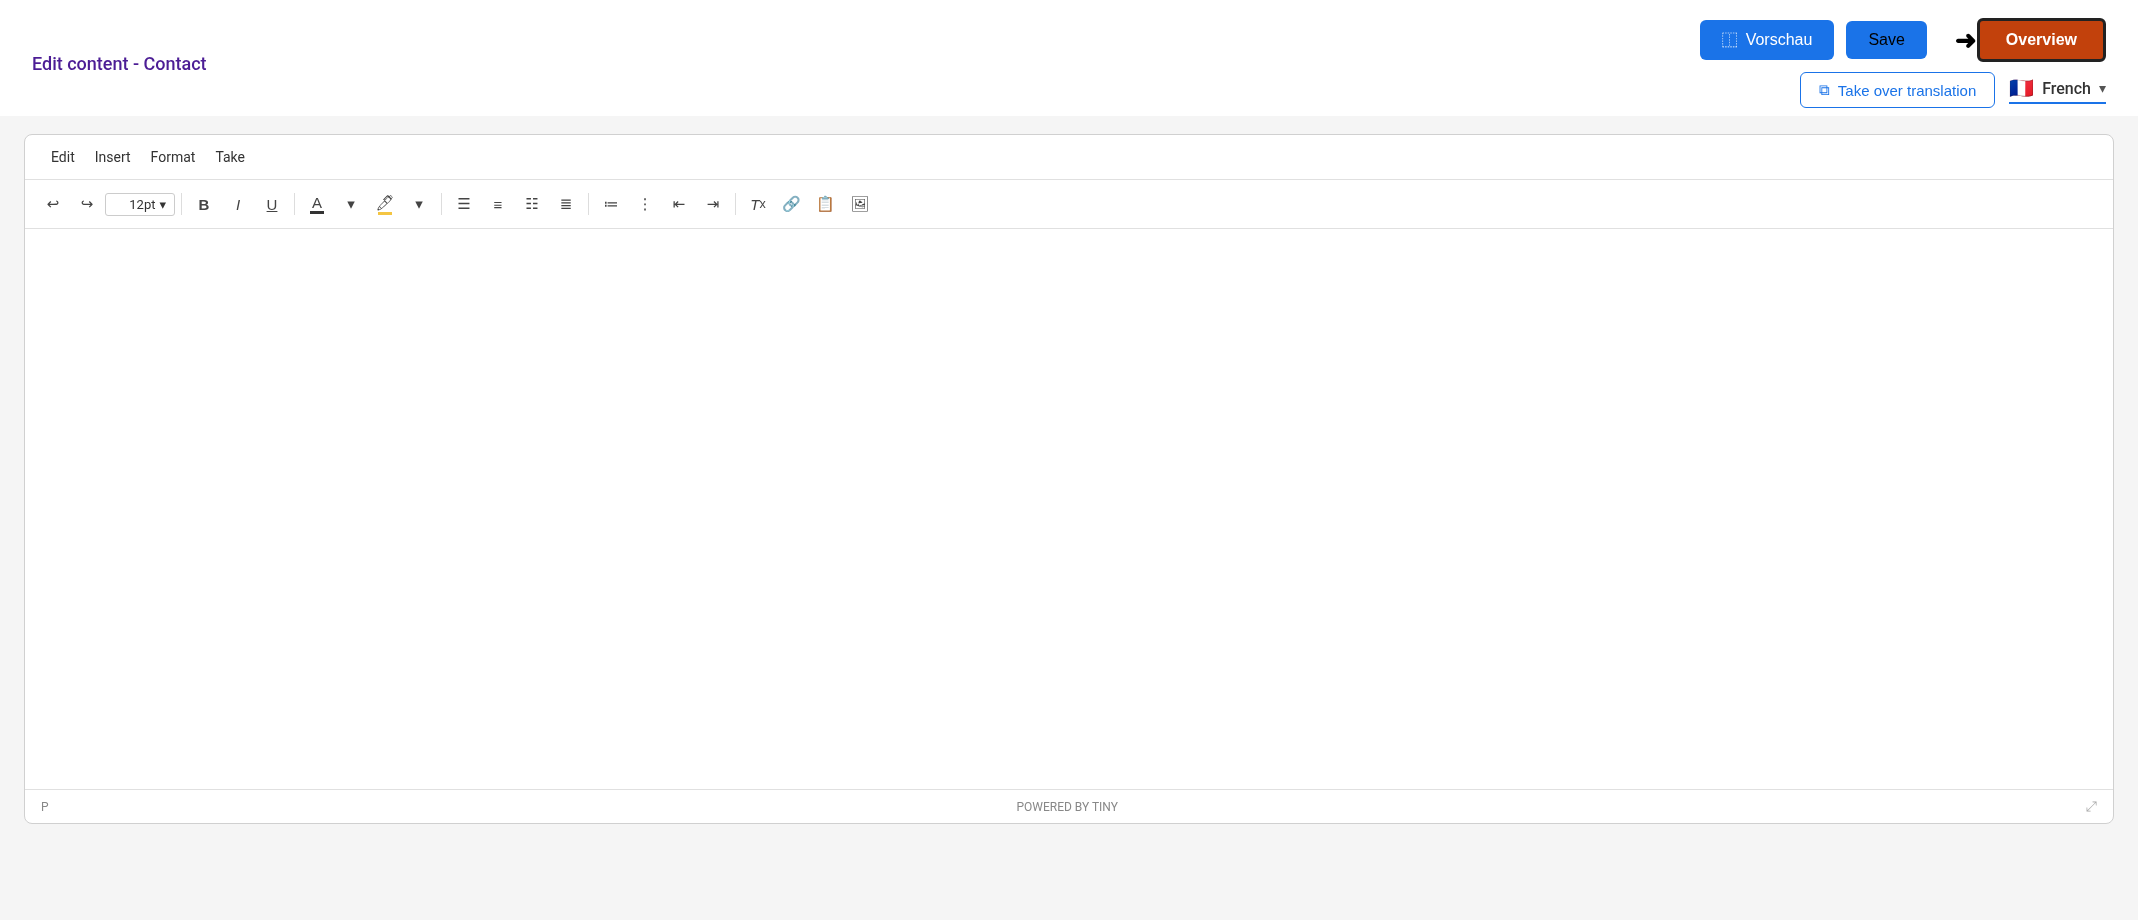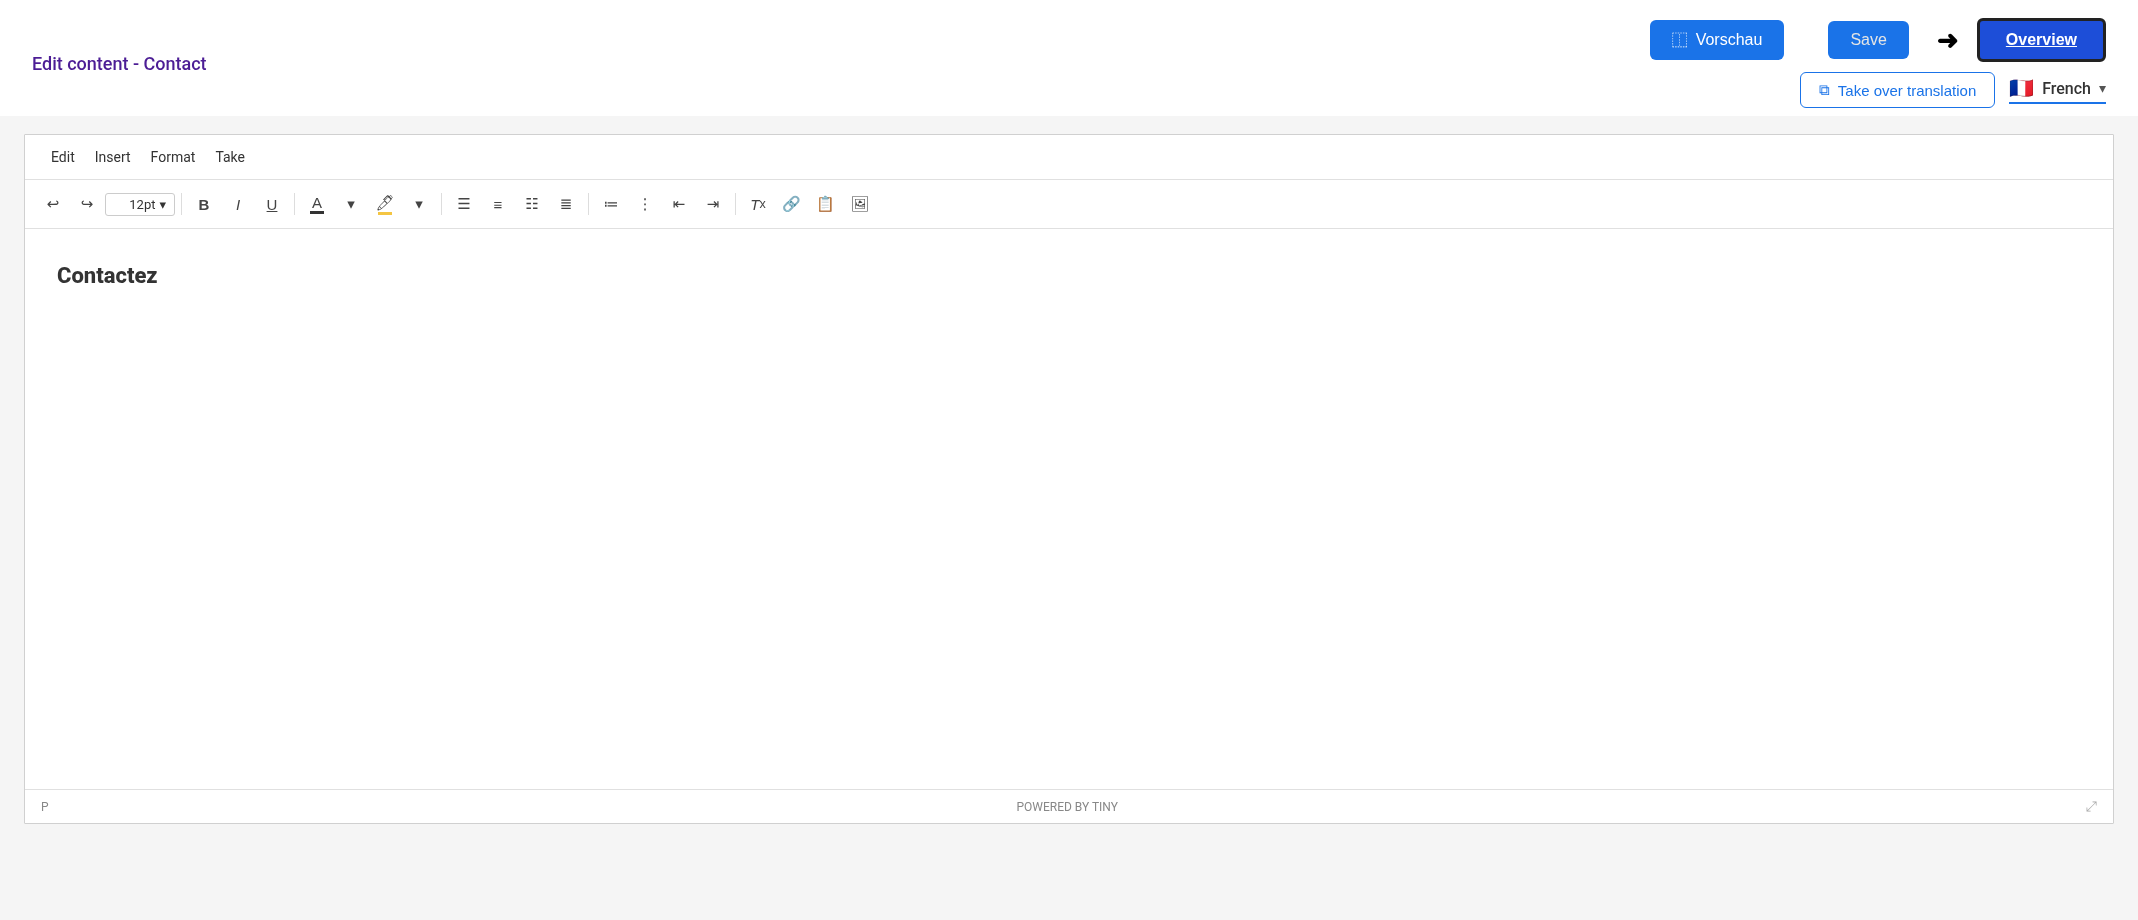--- a/index.html
+++ b/index.html
@@ -49,44 +49,42 @@
       font-size: 16px;
       font-weight: 500;
       cursor: pointer;
     }
 
     .btn-save {
       display: flex;
       align-items: center;
       gap: 8px;
       background: #1a73e8;
-      color: #e5e5e5;
+      color: #000000;
       border: none;
       border-radius: 6px;
       padding: 10px 22px;
       font-size: 16px;
       font-weight: 500;
       cursor: pointer;
       position: relative;
-      margin-left: 32px;
     }
 
     .btn-overview {
       display: flex;
       align-items: center;
-      background: #1d4ed8;
+      background: #c2410c;
       color: #fff;
       border: 3px solid #222;
       border-radius: 6px;
       padding: 10px 26px;
       font-size: 16px;
       font-weight: 600;
       cursor: pointer;
-      margin-left: 56px;
-      text-decoration: underline;
+      margin-left: 38px;
     }
 
     .top-right-row2 {
       display: flex;
       align-items: center;
       gap: 14px;
     }
 
     .btn-take-over {
       display: flex;
@@ -119,21 +117,21 @@
 
     .chevron-icon {
       font-size: 14px;
       color: #555;
     }
 
     .editor-container {
       margin: 18px 24px;
       background: #fff;
       border: 1px solid #d0d0d0;
-      border-radius: 1px;
+      border-radius: 8px;
       overflow: hidden;
     }
 
     .menu-bar {
       display: flex;
       align-items: center;
       gap: 0;
       padding: 10px 16px;
       border-bottom: 1px solid #e0e0e0;
     }
@@ -323,21 +321,20 @@
     <button class="toolbar-btn" title="Clear Formatting">
         <em>T</em>
         <sub>x</sub>
       </button>
     <button class="toolbar-btn" title="Insert Link">🔗</button>
     <button class="toolbar-btn" title="Paste">📋</button>
     <button class="toolbar-btn" title="Insert Image">🖼</button>
   </div>
 
   <div class="editor-content" contenteditable="true" style="">
-    <h1>Contactez</h1>
   </div>
 
   <div class="editor-footer">
     <span>P</span>
     <span>POWERED BY TINY</span>
     <span class="resize-handle">⤢</span>
   </div>
 </div>
 
 </body></html>

